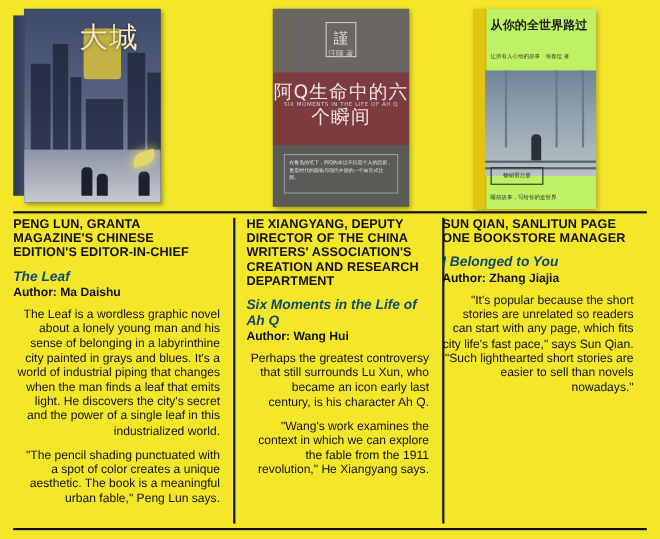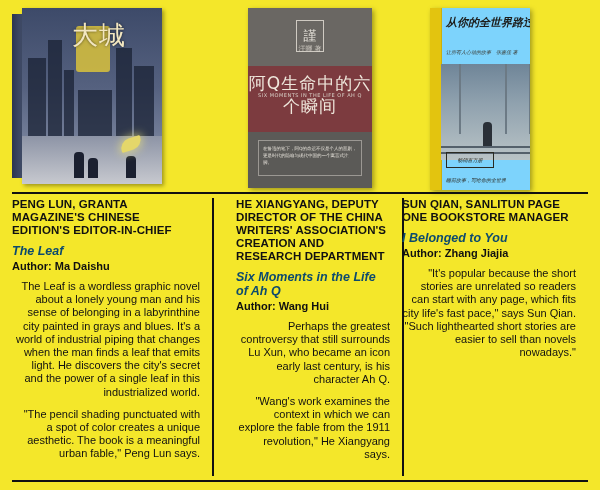--- a/index.html
+++ b/index.html
@@ -41,21 +41,21 @@
   }
   .cover1 .spine {
     position: absolute;
     left: 0; top: 6px;
     width: 12px; height: 164px;
     background: linear-gradient(90deg,#2b3550,#46536f);
   }
   .cover1 .front {
     position: absolute;
     left: 10px; top: 0;
-    width: 140px; height: 176px;
+    width: 124px; height: 176px;
     background: #2f3a55;
     overflow: hidden;
     box-shadow: 2px 2px 4px rgba(0,0,0,.35);
   }
   .c1-sky {
     position:absolute; left:0; top:0; width:100%; height:100%;
     background: linear-gradient(180deg,#3d4a69 0%,#55617f 45%,#6f7a95 70%,#9aa2b4 100%);
   }
   .c1-city {
     position:absolute; left:0; top:10px; width:100%; height:120px;
@@ -162,26 +162,25 @@
     font-size:4.5px;
     line-height:7px;
     padding:4px;
     box-sizing:border-box;
     overflow:hidden;
   }
 
   
   .cover3 {
     position:relative;
-    width:100px;
+    width:112px;
     height:182px;
-    background:#7dd3fc;
+    background:#bef264;
     box-shadow:2px 2px 5px rgba(0,0,0,.35);
     overflow:hidden;
-    font-style:italic;
   }
   .c3-spine {
     position:absolute; left:0; top:0; width:11px; height:100%;
     background:#e3c40f;
     border-right:1px solid #cbb00c;
   }
   .c3-title {
     position:absolute; left:16px; top:8px; width:92px;
     color:#1d1d1b;
     font-family:"DejaVu Sans", sans-serif;
@@ -248,21 +247,21 @@
     right: 12px;
     bottom: 14px;
     display:flex;
   }
   .col {
     position:relative;
     box-sizing:border-box;
     padding-right: 12px;
   }
   .col-1 { width: 200px; }
-  .col-2 { width: 190px; padding-left:24px; }
+  .col-2 { width: 190px; padding-left:12px; }
   .col-3 { width: 186px; }
   .divider {
     position:absolute;
     top:0; bottom:0;
     width:2px;
     background:#111;
   }
   .div-1 { left: 200px; }
   .div-2 { left: 390px; }
 

